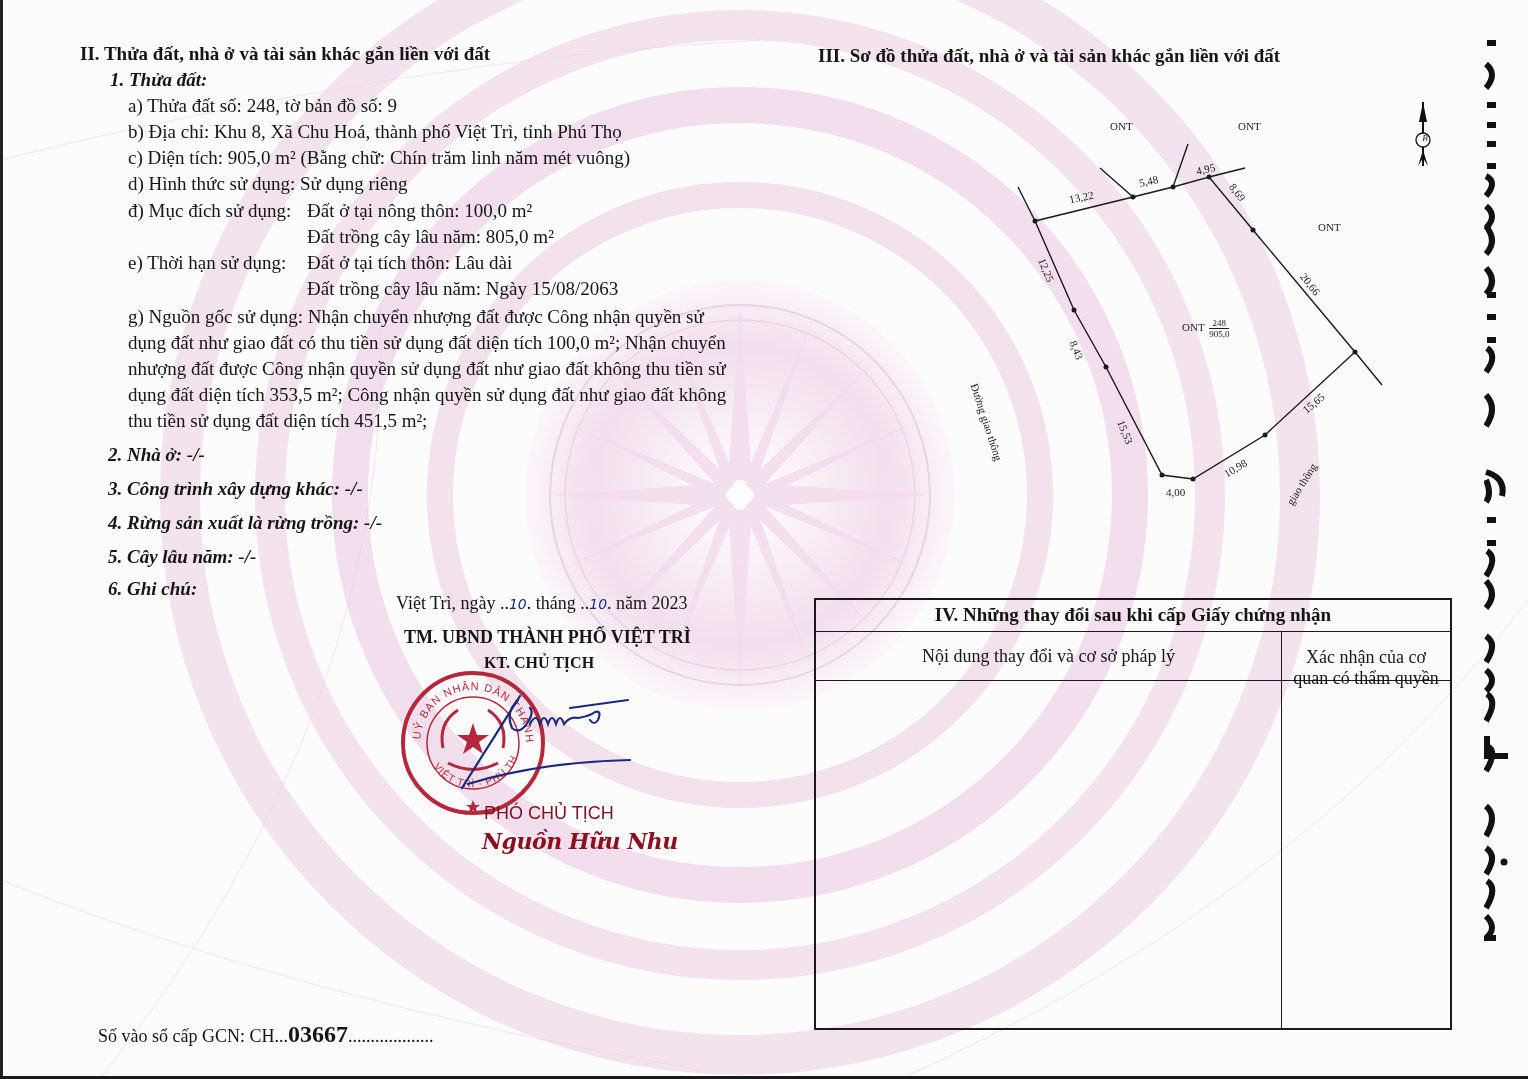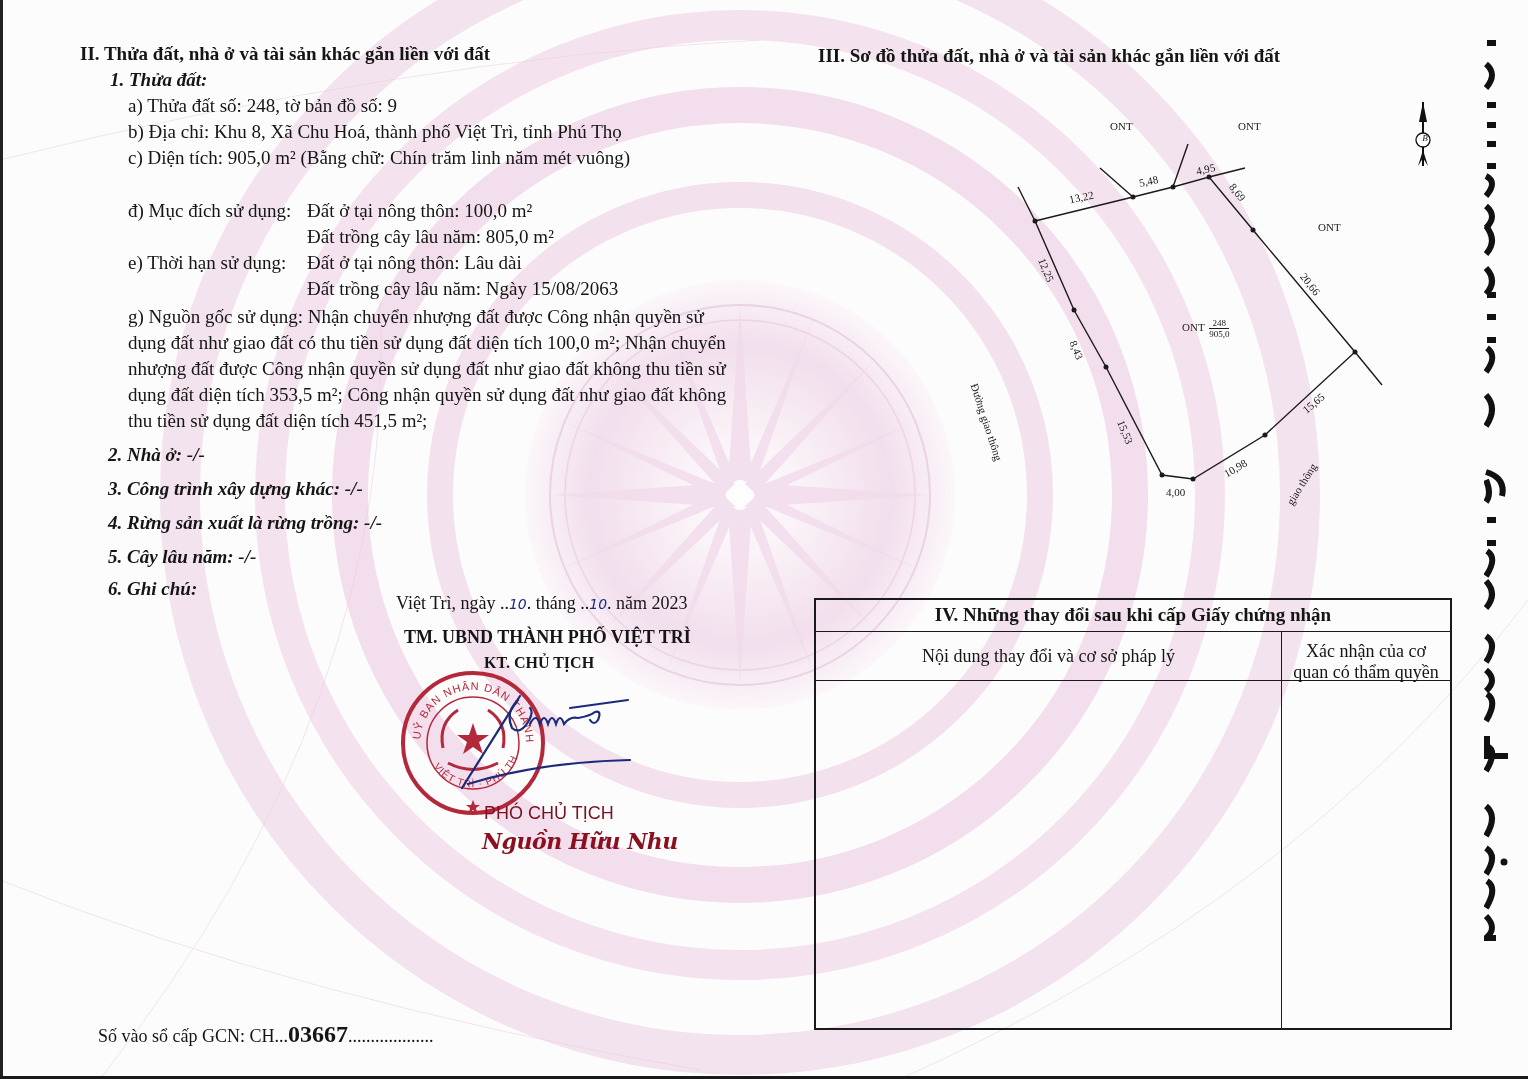--- a/index.html
+++ b/index.html
@@ -17,21 +17,21 @@
   .b { font-weight: bold; }
   .bi { font-weight: bold; font-style: italic; }
   .sec-title { font-size: 19px; font-weight: bold; }
   .map-label { position: absolute; font-size: 11px; font-family: "Liberation Serif", serif; white-space: nowrap; color: #1a1a1a; }
   .table-box {
     position: absolute; left: 814px; top: 598px; width: 638px; height: 432px;
     border: 2px solid #1a1a1a; box-sizing: border-box; z-index: 2;
   }
   .tb-title { position: absolute; left: 0; top: 0; width: 100%; height: 31px; border-bottom: 1.5px solid #1a1a1a; text-align: center; font-size: 19px; font-weight: bold; line-height: 30px; }
   .tb-head-left { position: absolute; left: 0; top: 31px; width: 466px; height: 50px; border-bottom: 1.5px solid #1a1a1a; border-right: 1.5px solid #1a1a1a; text-align: center; font-size: 18px; line-height: 50px; box-sizing: border-box; }
-  .tb-head-right { position: absolute; left: 466px; top: 31px; width: 168px; height: 50px; border-bottom: 1.5px solid #1a1a1a; text-align: center; font-size: 18px; line-height: 21px; padding-top: 10px; box-sizing: border-box; }
+  .tb-head-right { position: absolute; left: 466px; top: 31px; width: 168px; height: 50px; border-bottom: 1.5px solid #1a1a1a; text-align: center; font-size: 18px; line-height: 21px; padding-top: 16px; box-sizing: border-box; }
   .tb-body-left { position: absolute; left: 0; top: 81px; width: 466px; height: 347px; border-right: 1.5px solid #1a1a1a; box-sizing: border-box; }
   .tb-body-right { position: absolute; left: 466px; top: 81px; width: 168px; height: 347px; }
   .sig-title { position: absolute; left: 484px; top: 803px; font-family: "Liberation Sans", sans-serif; font-size: 18px; color: #7a1020; white-space: nowrap; }
   .sig-name { position: absolute; left: 482px; top: 828px; font-family: "DejaVu Serif", serif; font-style: italic; font-weight: bold; font-size: 22px; color: #8a1020; white-space: nowrap; letter-spacing: -0.5px; }
   .hand { font-family: "DejaVu Sans", sans-serif; font-style: italic; font-size: 14px; color: #1a2a80; }
   .serial { font-weight: bold; font-size: 24px; }
   .edge-glyphs { position: absolute; left: 1484px; top: 36px; width: 44px; height: 920px; z-index: 2; }
 </style>
 </head>
 <body>
@@ -81,25 +81,26 @@
 
 <div class="left-edge"></div>
 <div class="bottom-edge"></div>
 
 <div class="layer" style="left:0;top:0;width:780px;height:1079px;">
   <div class="t sec-title" style="left:80px;top:42px;">II. Thửa đất, nhà ở và tài sản khác gắn liền với đất</div>
   <div class="t bi" style="left:110px;top:68px;">1. Thửa đất:</div>
   <div class="t" style="left:128px;top:94px;">a) Thửa đất số: 248, tờ bản đồ số: 9</div>
   <div class="t" style="left:128px;top:120px;">b) Địa chỉ: Khu 8, Xã Chu Hoá, thành phố Việt Trì, tỉnh Phú Thọ</div>
   <div class="t" style="left:128px;top:146px;">c) Diện tích: 905,0 m² (Bằng chữ: Chín trăm linh năm mét vuông)</div>
+  <div class="t" style="left:128px;top:172px;">d) Hình thức sử dụng: Sử dụng riêng</div>
   <div class="t" style="left:128px;top:199px;">đ) Mục đích sử dụng:</div>
   <div class="t" style="left:307px;top:199px;">Đất ở tại nông thôn: 100,0 m²</div>
   <div class="t" style="left:307px;top:225px;">Đất trồng cây lâu năm: 805,0 m²</div>
   <div class="t" style="left:128px;top:251px;">e) Thời hạn sử dụng:</div>
-  <div class="t" style="left:307px;top:251px;">Đất ở tại nông thôn: Lâu dài</div>
+  <div class="t" style="left:307px;top:251px;">Đất ở tại tích thôn: Lâu dài</div>
   <div class="t" style="left:307px;top:277px;">Đất trồng cây lâu năm: Ngày 15/08/2063</div>
   <div class="t" style="left:128px;top:305px;">g) Nguồn gốc sử dụng: Nhận chuyển nhượng đất được Công nhận quyền sử</div>
   <div class="t" style="left:128px;top:331px;">dụng đất như giao đất có thu tiền sử dụng đất diện tích 100,0 m²; Nhận chuyển</div>
   <div class="t" style="left:128px;top:357px;">nhượng đất được Công nhận quyền sử dụng đất như giao đất không thu tiền sử</div>
   <div class="t" style="left:128px;top:383px;">dụng đất diện tích 353,5 m²; Công nhận quyền sử dụng đất như giao đất không</div>
   <div class="t" style="left:128px;top:409px;">thu tiền sử dụng đất diện tích 451,5 m²;</div>
 
   <div class="t bi" style="left:108px;top:443px;">2. Nhà ở: -/-</div>
   <div class="t bi" style="left:108px;top:477px;">3. Công trình xây dựng khác: -/-</div>
   <div class="t bi" style="left:108px;top:511px;">4. Rừng sản xuất là rừng trồng: -/-</div>

